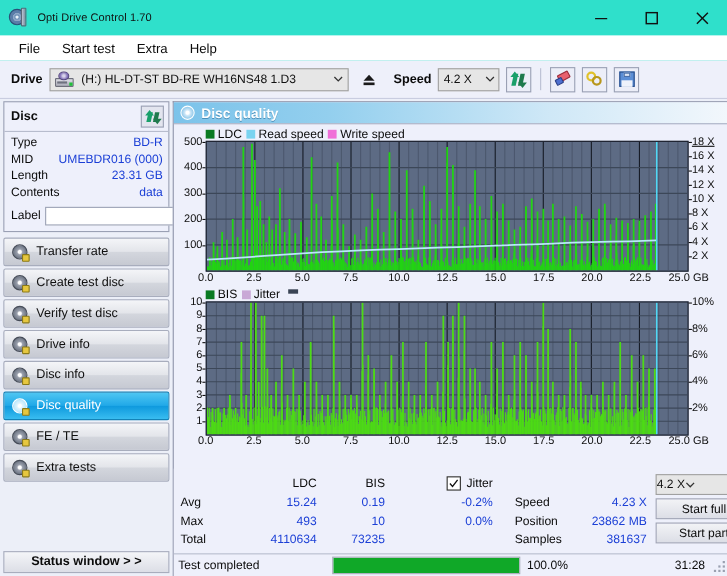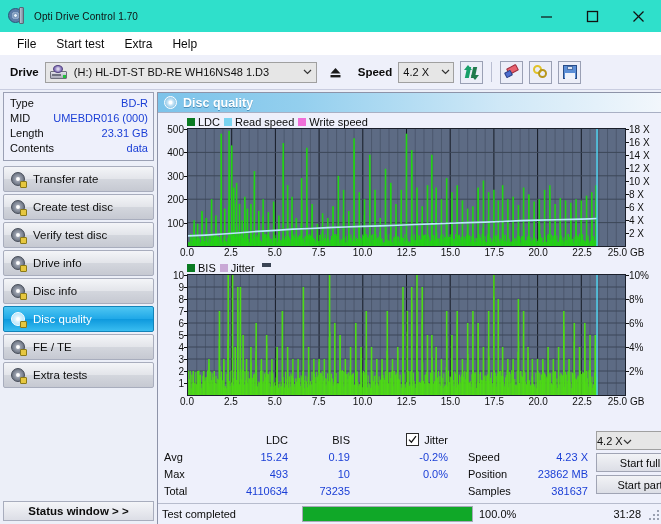--- a/index.html
+++ b/index.html
@@ -407,36 +407,54 @@
           <div class="lbl"></div>
       </div>
     </div>
   </div>
 
   <div class="main">
 
     <div class="sidebar">
 
       <div class="disc-panel">
+        <div class="disc-head">
+          <div class="t">Disc</div>
+          <div class="disc-btn">
+            <div class="icon-refresh" style="width:13px;height:13px;">
+              <div class="a1" style="height:9px"></div>
+                <div class="a2" style="height:9px"></div>
+                <div class="h1"></div>
+                <div class="h2"></div>
+            </div>
+          </div>
+        </div>
         <div class="disc-rows">
           <div class="drow">
             <span class="k">Type</span>
             <span class="v">BD-R</span>
           </div>
           <div class="drow">
             <span class="k">MID</span>
             <span class="v">UMEBDR016 (000)</span>
           </div>
           <div class="drow">
             <span class="k">Length</span>
             <span class="v">23.31 GB</span>
           </div>
           <div class="drow">
             <span class="k">Contents</span>
             <span class="v">data</span>
+          </div>
+          <div class="label-row">
+            <span class="k">Label</span>
+            <input class="label-input" type="text" placeholder="" style="">
+            <div class="disc-btn">
+              <div class="yellow-disc"></div>
+            </div>
           </div>
         </div>
       </div>
 
       <div class="nav">
         <div class="nav-btn">
           <span class="nav-ico">
               <span class="d"></span>
               <span class="m"></span>
             </span>
@@ -1217,21 +1235,21 @@
                 <div class="tk" style="top: 66px;">8 X</div>
                 <div class="tm" style="top: 66px;"></div>
                 <div class="tk" style="top: 53px;">10 X</div>
                 <div class="tm" style="top: 53px;"></div>
                 <div class="tk" style="top: 40px;">12 X</div>
                 <div class="tm" style="top: 40px;"></div>
                 <div class="tk" style="top: 27px;">14 X</div>
                 <div class="tm" style="top: 27px;"></div>
                 <div class="tk" style="top: 14px;">16 X</div>
                 <div class="tm" style="top: 14px;"></div>
-                <div class="tk" style="top: 1px;">18 X</div>
+                <div class="tk" style="top: 1px; text-decoration: underline;">18 X</div>
                 <div class="tm" style="top: 1px;"></div>
               </div>
           </div>
           <div class="xaxis" id="xax1">
               <div class="xt" style="left: 0px;">0.0</div>
               <div class="xt" style="left: 43.9px;">2.5</div>
               <div class="xt" style="left: 87.8px;">5.0</div>
               <div class="xt" style="left: 131.7px;">7.5</div>
               <div class="xt" style="left: 175.6px;">10.0</div>
               <div class="xt" style="left: 219.5px;">12.5</div>

